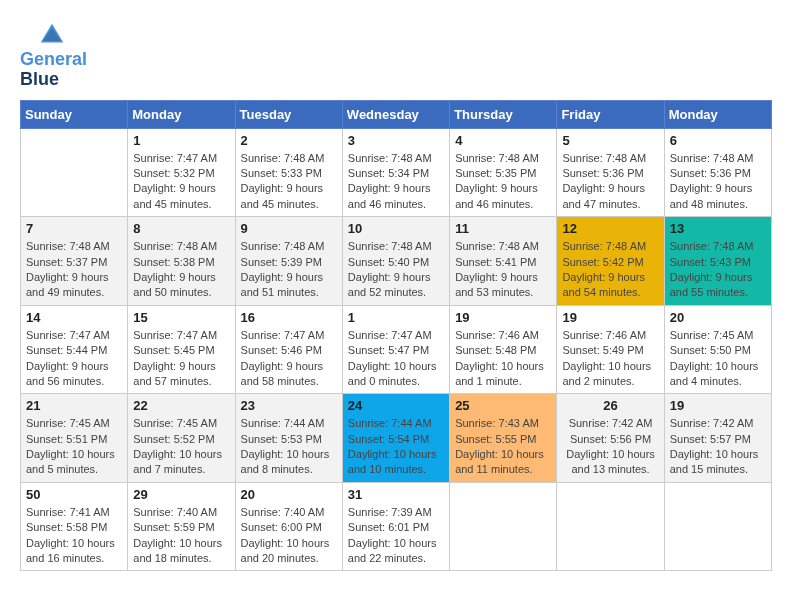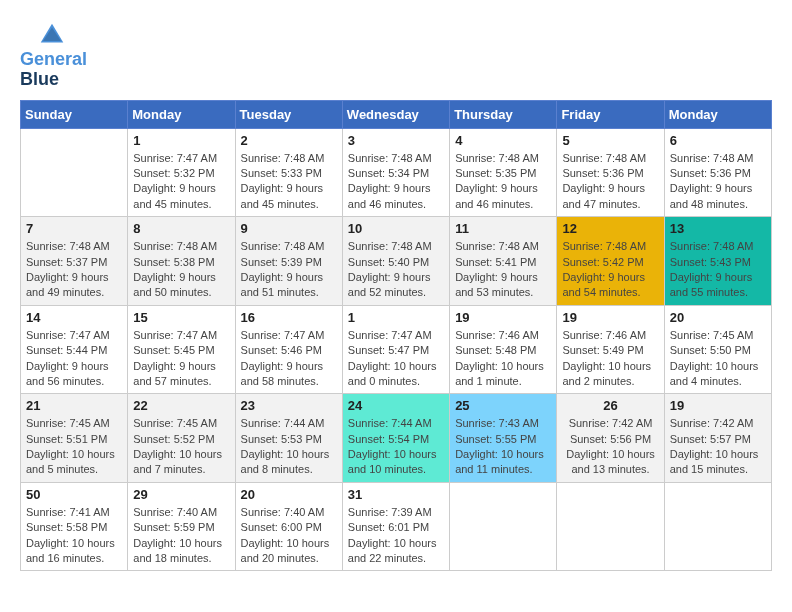--- a/index.html
+++ b/index.html
@@ -265,27 +265,27 @@
           <div class="day-info" style="white-space: pre-line;">Sunrise: 7:45 AM
 Sunset: 5:52 PM
 Daylight: 10 hours and 7 minutes.</div>
         </td>
         <td style="background: rgb(242, 242, 242);">
           <div class="day-number">23</div>
           <div class="day-info" style="white-space: pre-line;">Sunrise: 7:44 AM
 Sunset: 5:53 PM
 Daylight: 10 hours and 8 minutes.</div>
         </td>
-        <td style="background: #5eead4;">
+        <td style="background: #0ea5e9;">
           <div class="day-number">24</div>
           <div class="day-info" style="white-space: pre-line;">Sunrise: 7:44 AM
 Sunset: 5:54 PM
 Daylight: 10 hours and 10 minutes.</div>
         </td>
-        <td style="background: #7dd3fc; margin-left: 32px;">
+        <td style="background: #fdba74; margin-left: 32px;">
           <div class="day-number">25</div>
           <div class="day-info" style="white-space: pre-line;">Sunrise: 7:43 AM
 Sunset: 5:55 PM
 Daylight: 10 hours and 11 minutes.</div>
         </td>
         <td style="background: rgb(242, 242, 242); text-align: center;">
           <div class="day-number">26</div>
           <div class="day-info" style="white-space: pre-line;">Sunrise: 7:42 AM
 Sunset: 5:56 PM
 Daylight: 10 hours and 13 minutes.</div>

